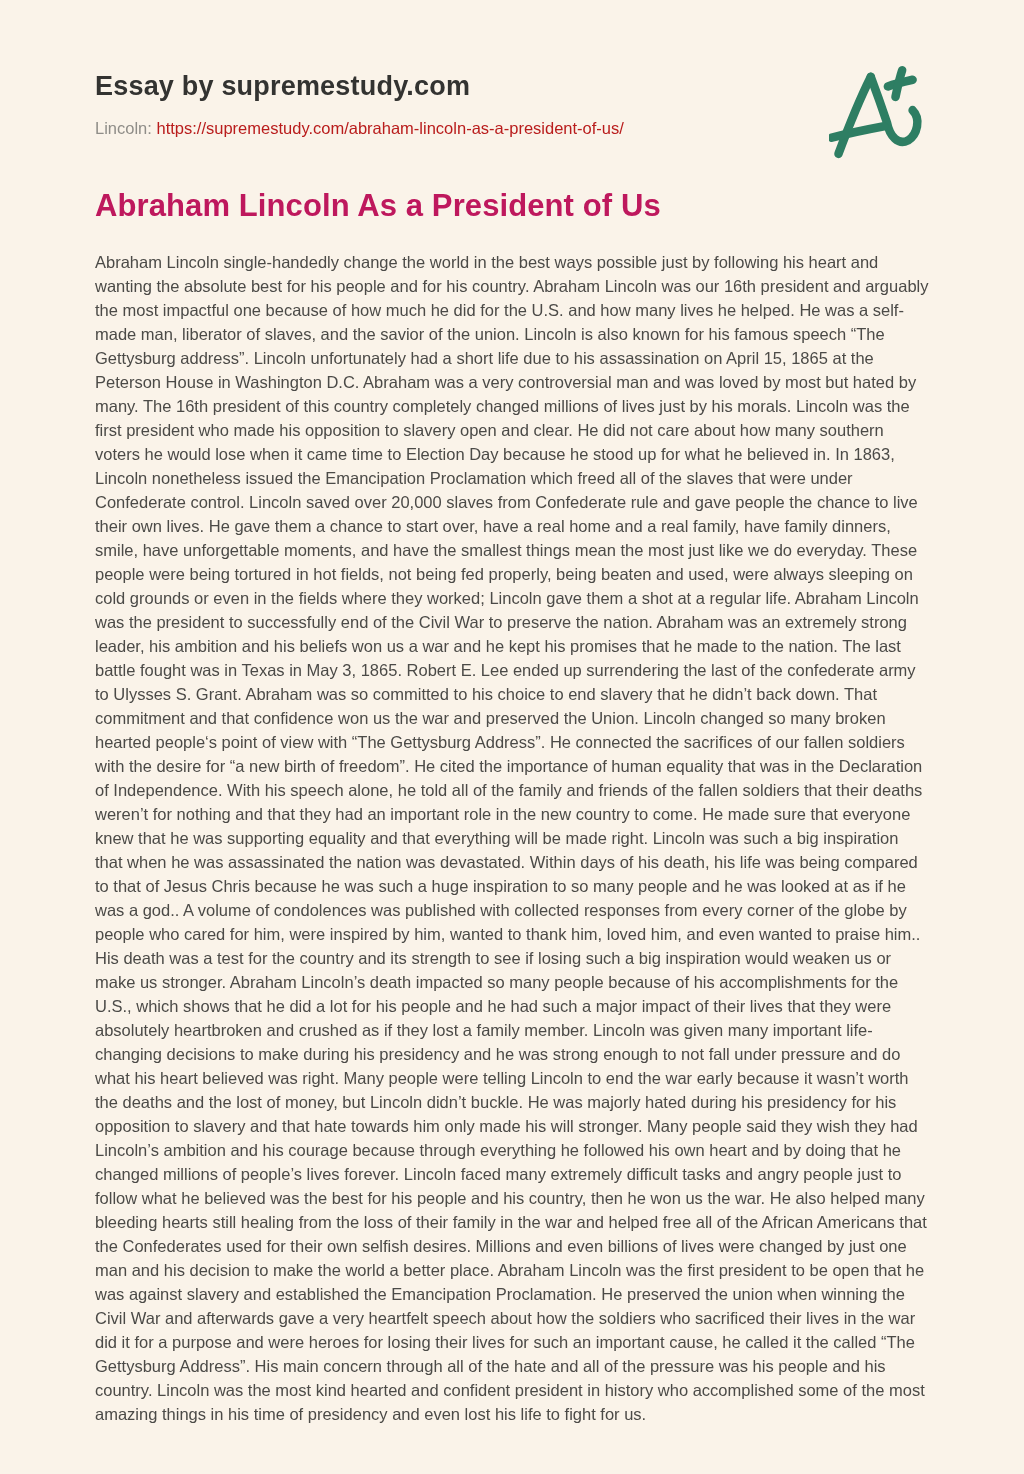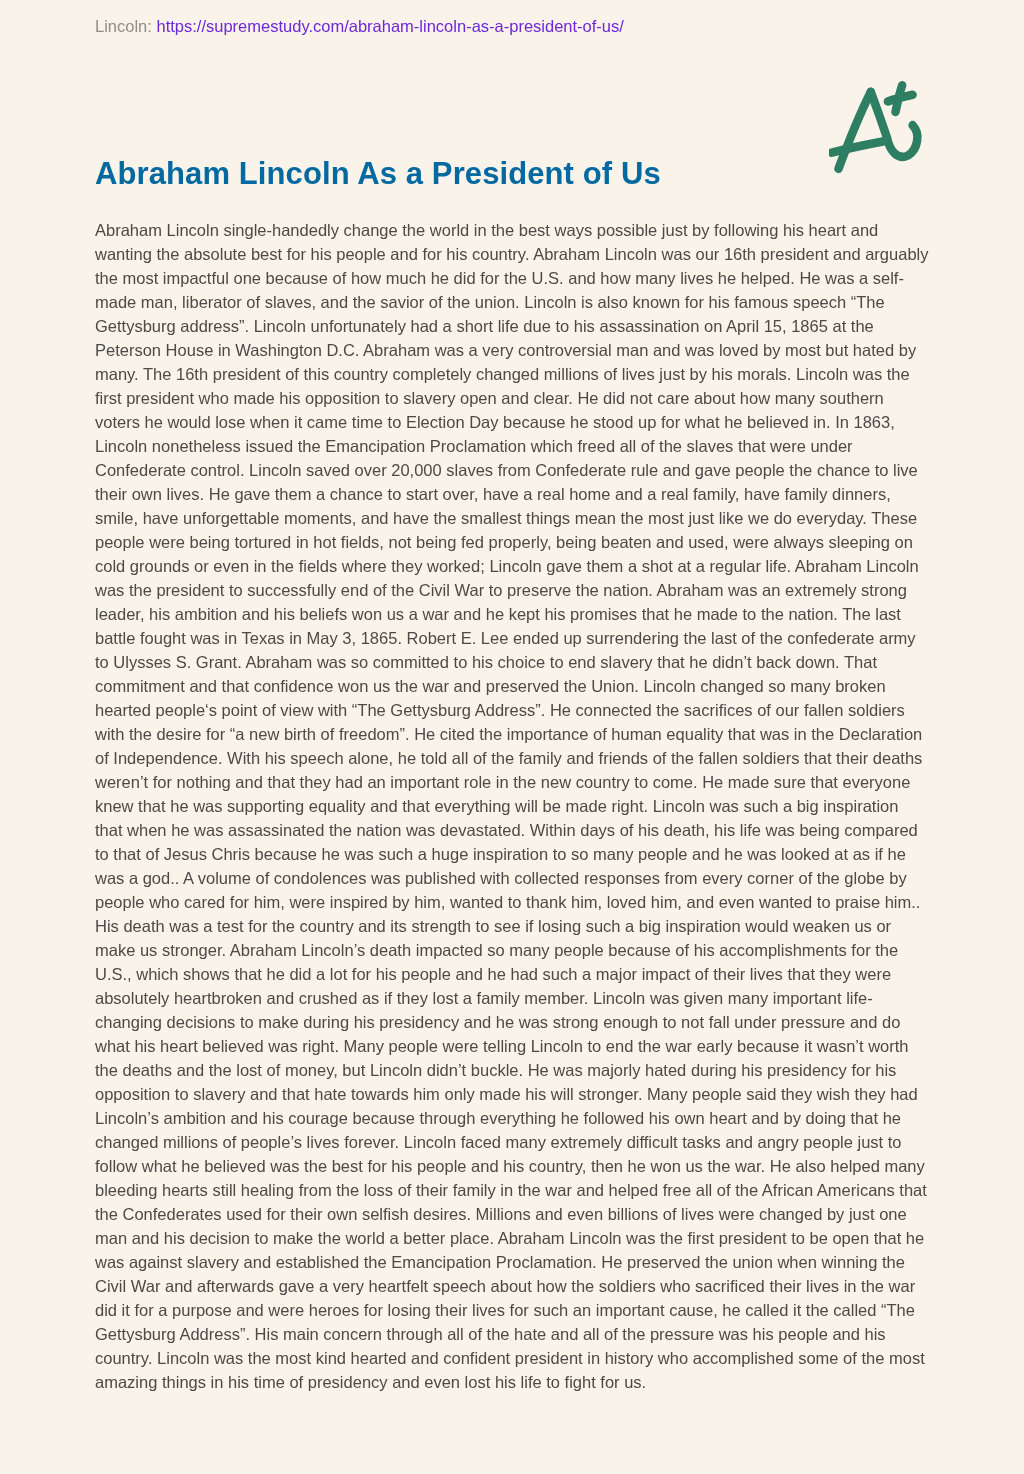--- a/index.html
+++ b/index.html
@@ -27,53 +27,54 @@
     color: #333331;
     letter-spacing: 0.2px;
   }
   .source-line {
     margin-top: 15px;
     font-size: 16.5px;
     line-height: 22px;
     color: #8f8d88;
   }
   .source-link {
-    color: #6d28d9;
+    color: #b91c1c;
     text-decoration: none;
     text-align: center;
   }
   .logo {
     position: absolute;
     top: 63px;
     right: 100px;
     width: 95px;
     height: 100px;
   }
   .essay-title {
-    margin-top: 118px;
+    margin-top: 48px;
     font-size: 31px;
     line-height: 38px;
     font-weight: bold;
-    color: #0369a1;
+    color: #be185d;
     letter-spacing: 0.1px;
   }
   .essay-body {
     margin-top: 25px;
     font-size: 16.5px;
     line-height: 24px;
     color: #4b4a47;
     text-align: left;
   }
 </style>
 </head>
 <body>
 
 <div class="page">
 
   <div>
+    <h2 class="site-heading">Essay by supremestudy.com</h2>
     <div class="source-line">
       <span>Lincoln:</span>
       <a class="source-link" href="#">https://supremestudy.com/abraham-lincoln-as-a-president-of-us/</a>
     </div>
   </div>
 
   <span class="logo">
     <svg viewBox="0 0 100 100" width="95" height="100" fill="none" stroke="#2e7e63" stroke-width="9" stroke-linecap="round" stroke-linejoin="round">
       <path d="M10 93 C20 66 33 34 44 12"></path>
       <path d="M44 12 C50 28 56 45 61 60 C64 75 73 84 83 79 C93 73 97 56 88 47"></path>

